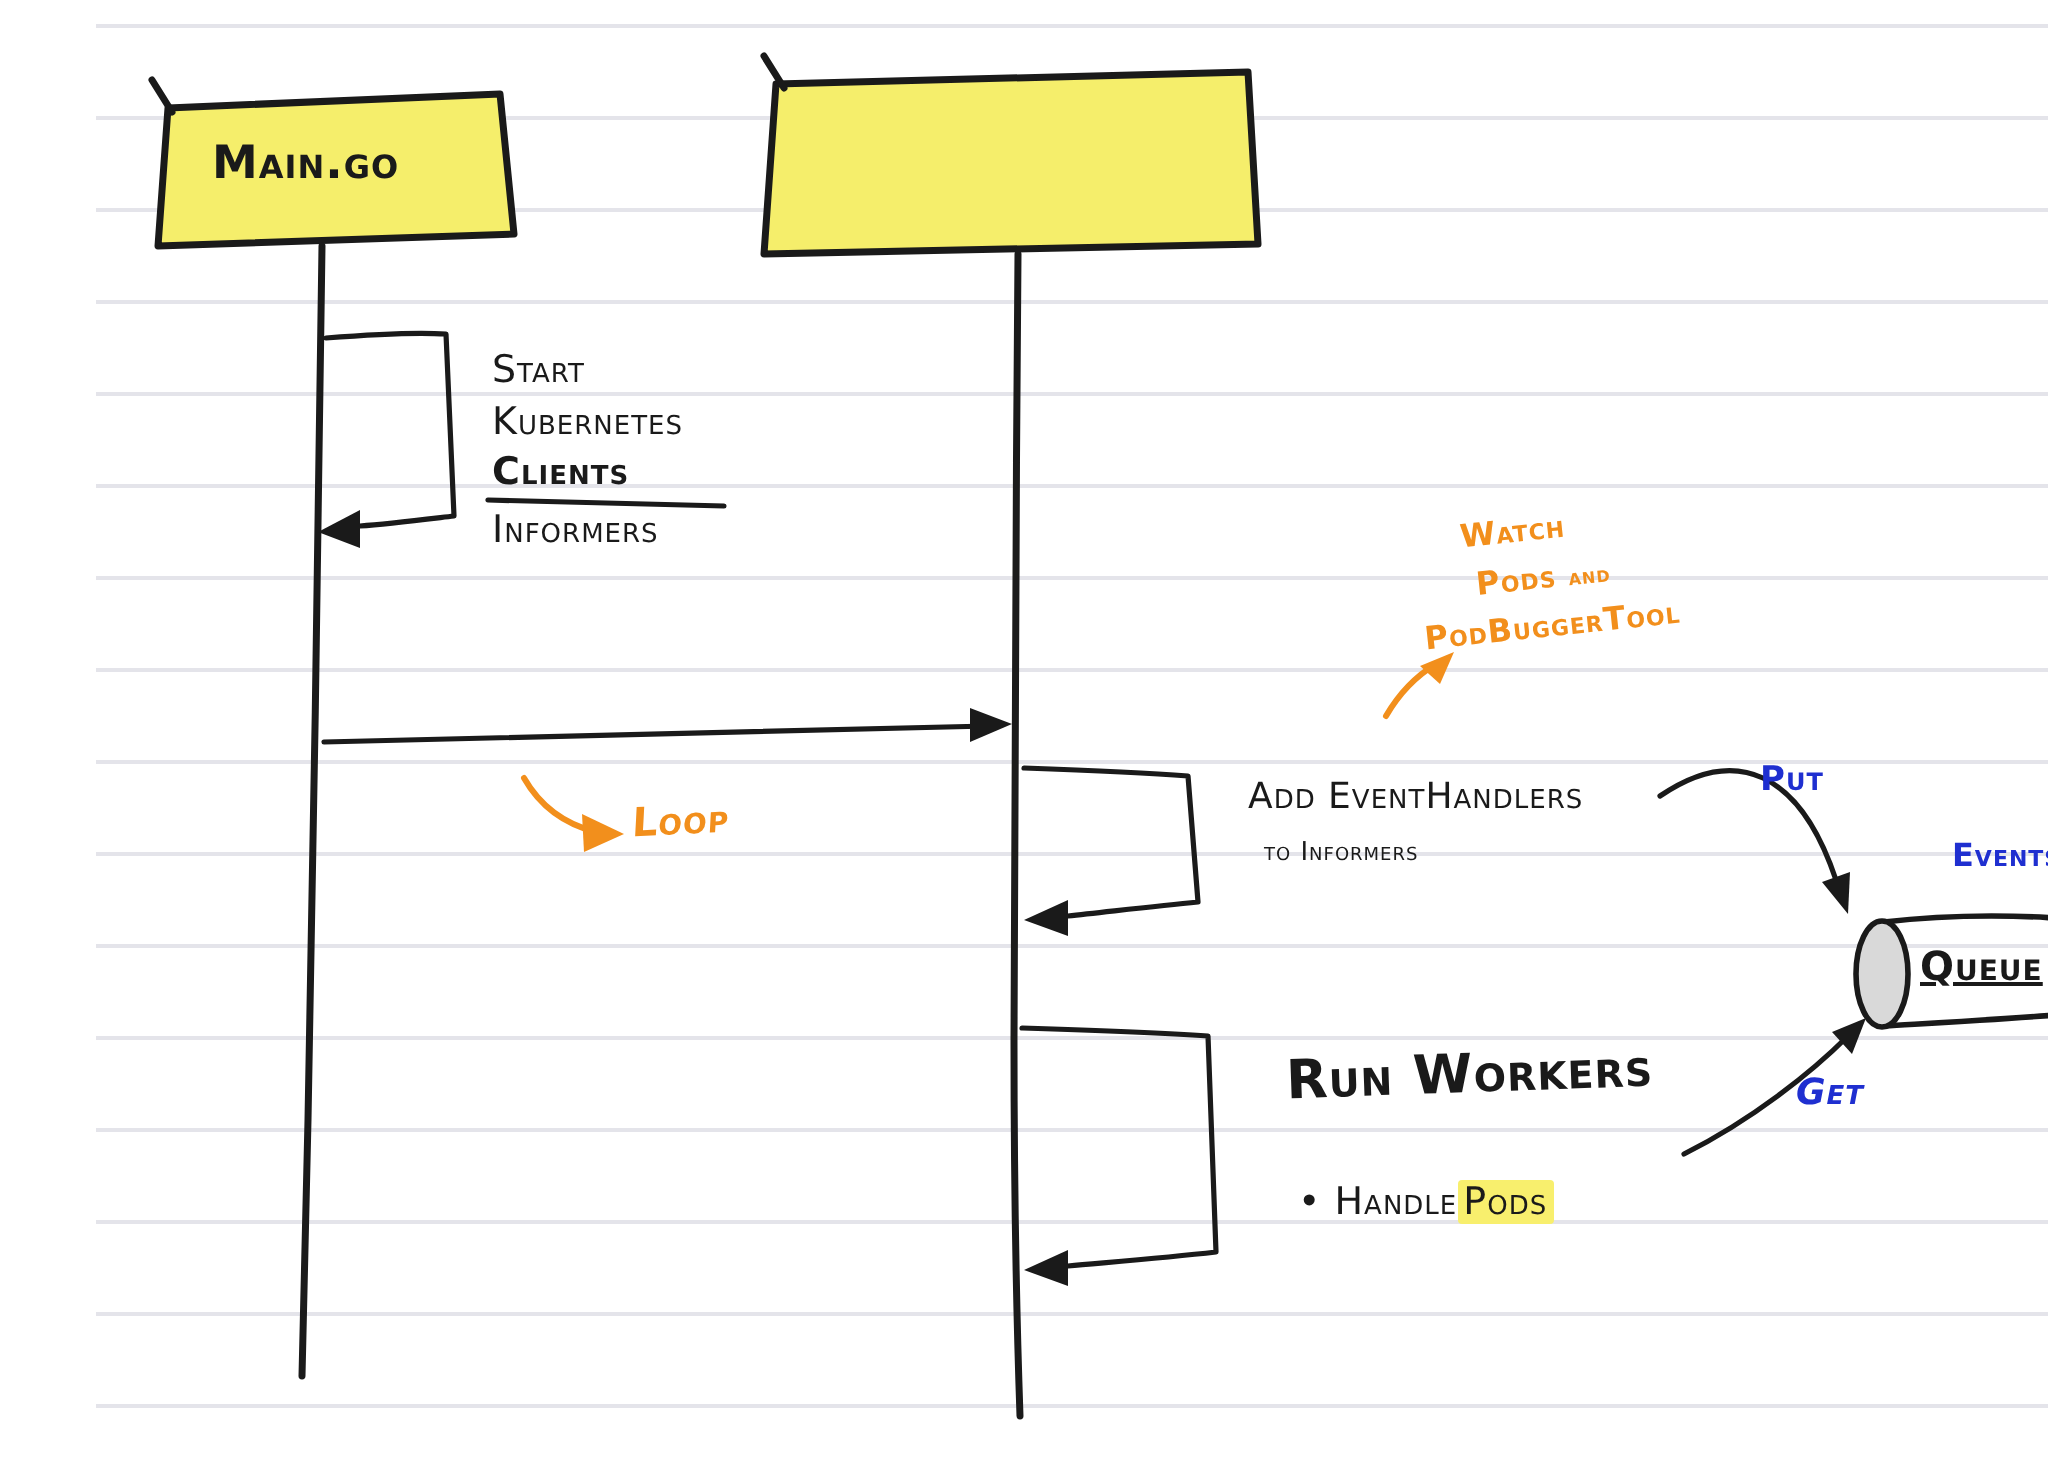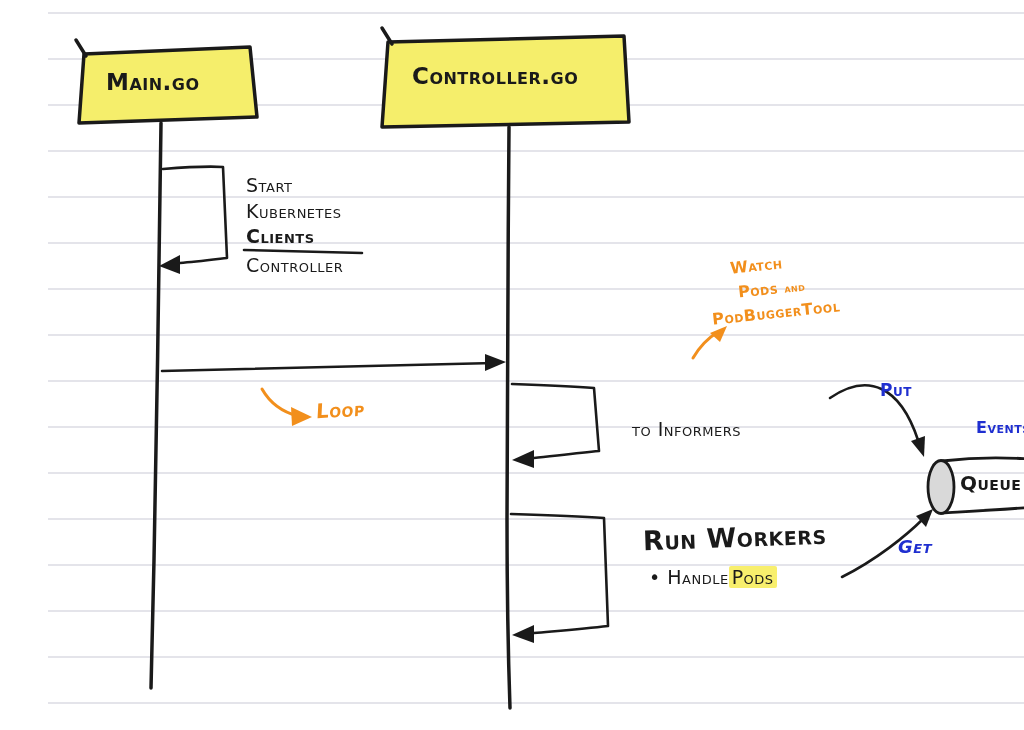--- a/index.html
+++ b/index.html
@@ -85,45 +85,45 @@
       <path d="M 1001 460 C 1006 475 1005 492 998 507" stroke-width="2"></path>
       <path d="M 996 464 L 1006 472" stroke-width="1.8"></path>
       <path d="M 997 476 L 1007 484" stroke-width="1.8"></path>
       <path d="M 996 488 L 1006 496" stroke-width="1.8"></path>
       <path d="M 994 499 L 1002 505" stroke-width="1.8"></path>
       <ellipse cx="893" cy="487" rx="13" ry="26.5" fill="#d9d9d9"></ellipse>
     </g>
   </svg>
 
   <div class="t bold" style="left:58px;top:70px;font-size:23px;">Main.go</div>
-  <div class="t bold" style="left:364px;top:64px;font-size:23px;">Controller.go</div>
 
   <div class="t" style="left:198px;top:176px;font-size:19px;text-align:right;">Start</div>
   <div class="t" style="left:198px;top:202px;font-size:19px;">Kubernetes</div>
   <div class="t" style="left:198px;top:227px;font-size:19px;font-weight:bold;">Clients</div>
-  <div class="t" style="left:198px;top:256px;font-size:19px;">Controller</div>
+  <div class="t" style="left:198px;top:256px;font-size:19px;">Informers</div>
 
 
   <div class="t orange skew" style="left:268px;top:400px;font-size:20px;">Loop</div>
 
   <div class="t orange r-6" style="left:682px;top:258px;font-size:16px;">Watch</div>
   <div class="t orange r-6" style="left:690px;top:281px;font-size:16px;">
     <span>Pods</span>
     <span style="font-size:11px;">and</span>
   </div>
   <div class="t orange r-6" style="left:664px;top:305px;font-size:16px;">PodBuggerTool</div>
 
-  <div class="t" style="left:584px;top:420px;font-size:19px;">to Informers</div>
+  <div class="t" style="left:576px;top:390px;font-size:18px;">Add EventHandlers</div>
+  <div class="t" style="left:584px;top:420px;font-size:13px;">to Informers</div>
 
   <div class="t blue" style="left:832px;top:382px;font-size:17px;text-align:center;">Put</div>
   <div class="t blue" style="left:928px;top:420px;font-size:16px;">Events</div>
-  <div class="t bold" style="left:912px;top:473px;font-size:20px;">Queue</div>
+  <div class="t bold" style="left:912px;top:473px;font-size:20px;text-decoration:underline;">Queue</div>
   <div class="t blue" style="left:850px;top:538px;font-size:18px;font-style:italic;">Get</div>
 
   <div class="t bold r-2" style="left:595px;top:524px;font-size:27px;">Run Workers</div>
 
-  <div class="t" style="left:601px;top:568px;font-size:19px;">
+  <div class="t" style="left:601px;top:592px;font-size:19px;">
     <span>•</span>
     <span>Handle</span><span class="hl">Pods</span>
   </div>
 
 
 </div>
 
 </body></html>

